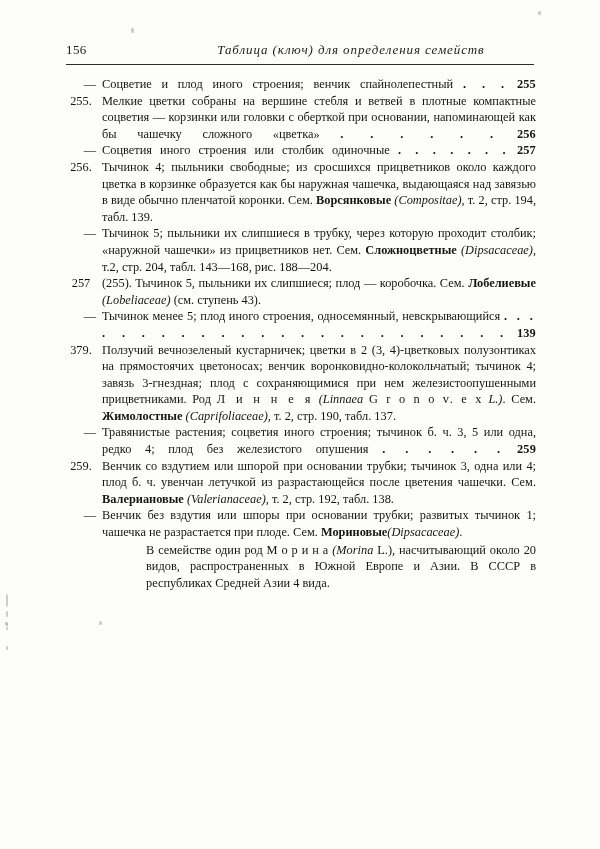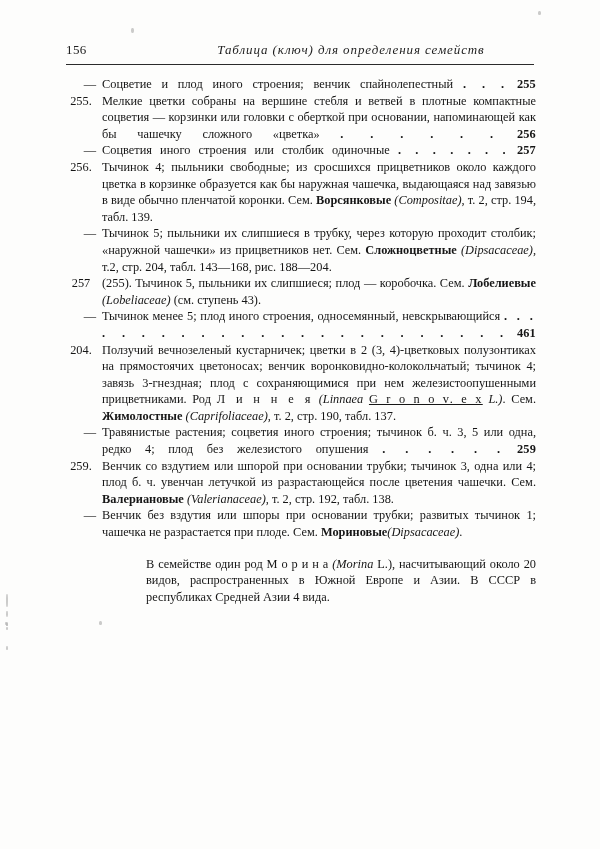--- a/index.html
+++ b/index.html
@@ -109,26 +109,25 @@
   .ref {
     font-weight: 700;
     letter-spacing: 0.2px;
   }
   .spaced {
     letter-spacing: 2.6px;
     font-family: Liberation Serif, serif;
   }
   .spaced-lite {
     letter-spacing: 1.4px;
-    text-decoration: underline;
   }
 
   
   .note {
-    margin-top: 15px;
+    margin-top: 1px;
     padding-left: 80px;
     text-align: justify;
     text-align-last: left;
   }
 
   
   .speck {
     position: absolute;
     background: #b9b9b9;
     border-radius: 40%;
@@ -173,25 +172,25 @@
       <span class="entry-body"><span>Тычинок 5; пыльники их слипшиеся в трубку, через которую проходит столбик; «наружной чашечки» из прицветников нет. Сем. </span><b>Сложноцветные</b> <i>(Dipsacaceae)</i><span>, т.2, стр. 204, табл. 143—168, рис. 188—204.</span></span>
     </div>
 
     <div class="entry">
       <span class="marker">257</span>
       <span class="entry-body"><span>(255). Тычинок 5, пыльники их слипшиеся; плод — коробочка. Сем. </span><b>Лобелиевые</b> <i>(Lobeliaceae)</i><span> (см. ступень 43).</span></span>
     </div>
 
     <div class="entry">
       <span class="marker dash">—</span>
-      <span class="entry-body has-ref"><span>Тычинок менее 5; плод иного строения, односемянный, невскрывающийся</span> <span class="leader">. . . . . . . . . . . . . . . . . . . . . . . .</span> <span class="ref">461</span></span>
-    </div>
-
-    <div class="entry">
-      <span class="marker">204.</span>
+      <span class="entry-body has-ref"><span>Тычинок менее 5; плод иного строения, односемянный, невскрывающийся</span> <span class="leader">. . . . . . . . . . . . . . . . . . . . . . . .</span> <span class="ref">139</span></span>
+    </div>
+
+    <div class="entry">
+      <span class="marker">379.</span>
       <span class="entry-body"><span>Ползучий вечнозеленый кустарничек; цветки в 2 (3, 4)-цветковых полузонтиках на прямостоячих цветоносах; венчик воронковидно-колокольчатый; тычинок 4; завязь 3-гнездная; плод с сохраняющимися при нем железистоопушенными прицветниками. Род </span><span class="spaced">Л и н н е я</span> <i>(Linnaea</i> <span class="spaced-lite">G r o n o v. e x</span> <i>L.)</i><span>. Сем. </span><b>Жимолостные</b> <i>(Caprifoliaceae)</i><span>, т. 2, стр. 190, табл. 137.</span></span>
     </div>
 
     <div class="entry">
       <span class="marker dash">—</span>
       <span class="entry-body has-ref"><span>Травянистые растения; соцветия иного строения; тычинок б. ч. 3, 5 или одна, редко 4; плод без железистого опушения</span> <span class="leader">. . . . . .</span> <span class="ref">259</span></span>
     </div>
 
     <div class="entry">
       <span class="marker">259.</span>

